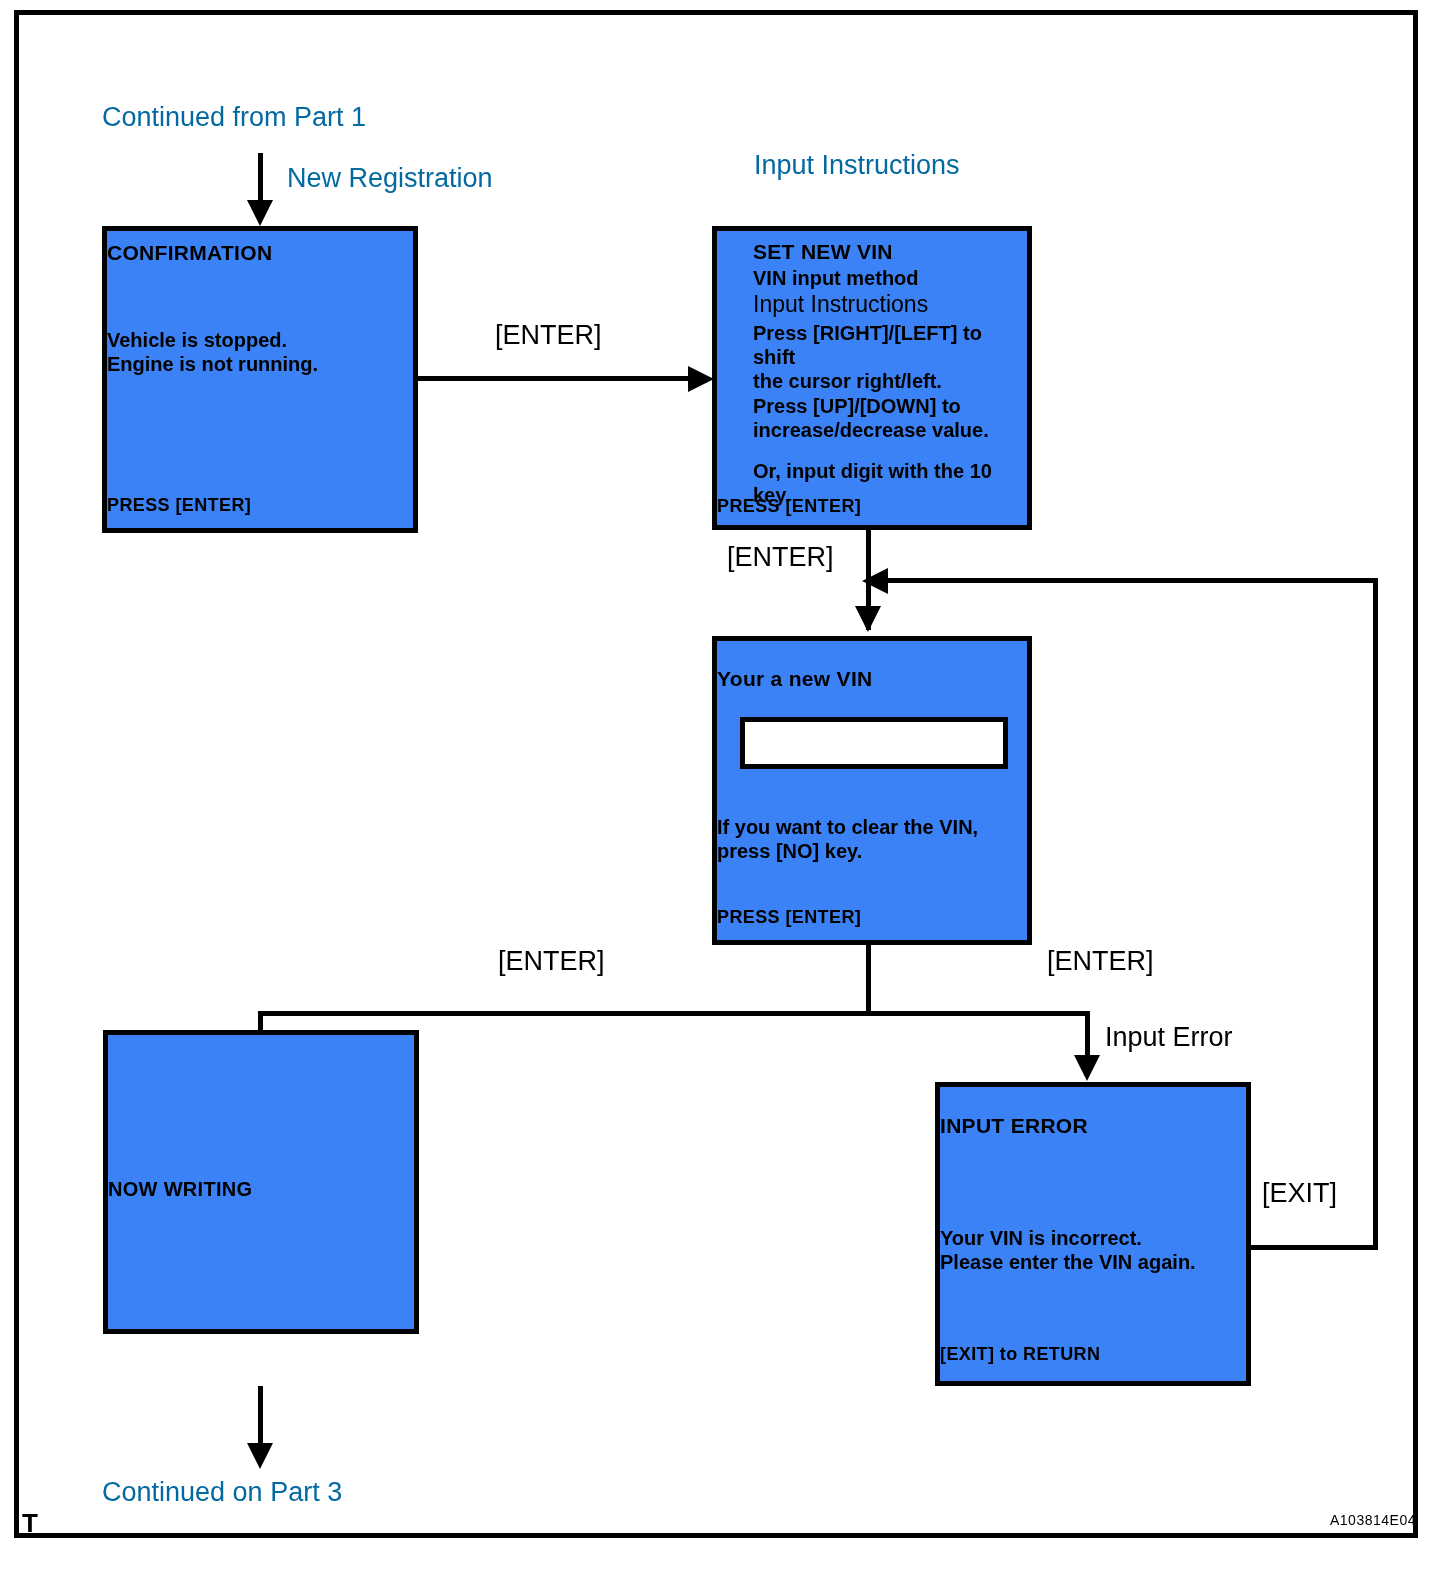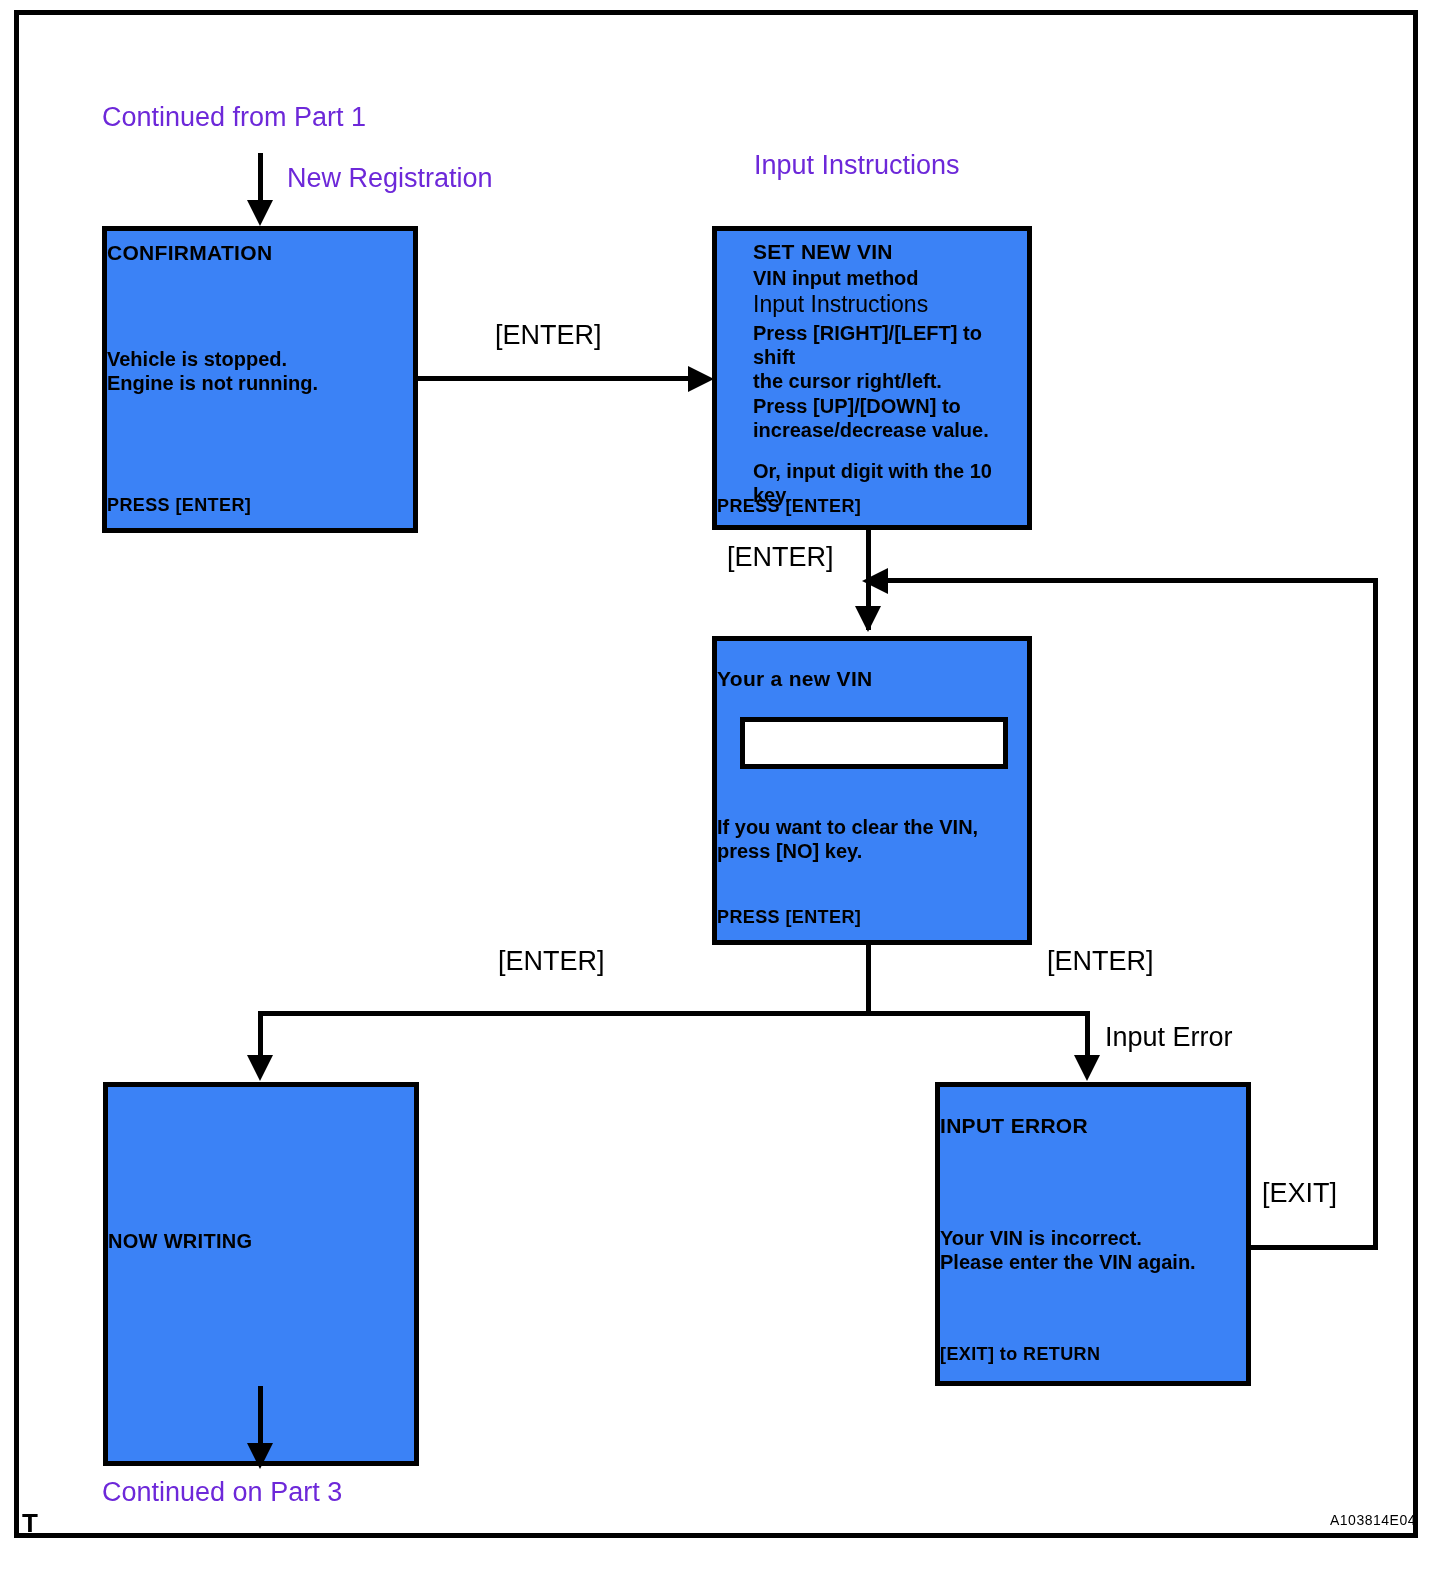--- a/index.html
+++ b/index.html
@@ -61,21 +61,21 @@
     font-size: 18px;
     letter-spacing: 0.4px;
   }
 
   
   .plain-label {
     position: absolute;
     font-size: 27px;
     font-weight: normal;
     white-space: nowrap;
-    color: #6d28d9;
+    color: #0369a1;
   }
   .corner-mark {
     position: absolute;
     font-size: 26px;
     font-weight: bold;
   }
   .code-label {
     position: absolute;
     font-size: 14px;
     font-weight: normal;
@@ -142,21 +142,21 @@
 
   <div class="plain-label" style="left:287px; top:163px;">New Registration</div>
 
   <div class="plain-label" style="left:754px; top:150px;">Input Instructions</div>
 
   <div class="vline" style="left:258px; top:153px; height:54px;"></div>
   <div class="arrow-down" style="left:247px; top:200px;"></div>
 
   <div class="screen-box" style="left:102px; top:226px; width:316px; height:307px;">
     <div class="scr-title" style="margin-top:10px;">CONFIRMATION</div>
-    <div class="scr-body" style="margin-top:82px;">Vehicle is stopped.</div>
+    <div class="scr-body" style="margin-top:63px;">Vehicle is stopped.</div>
     <div class="scr-body">Engine is not running.</div>
     <div class="scr-footer" style="bottom:12px;">PRESS [ENTER]</div>
   </div>
 
   <div class="hline" style="left:418px; top:376px; width:272px;"></div>
   <div class="arrow-right" style="left:688px; top:366px;"></div>
   <div class="edge-label" style="left:495px; top:320px;">[ENTER]</div>
 
   <div class="screen-box" style="left:712px; top:226px; width:320px; height:304px;padding-left:36px;">
     <div class="scr-title" style="margin-top:9px;">SET NEW VIN</div>
@@ -187,21 +187,21 @@
 
   <div class="vline" style="left:258px; top:1011px; height:48px;"></div>
   <div class="arrow-down" style="left:247px; top:1055px;"></div>
   <div class="edge-label" style="left:498px; top:946px;">[ENTER]</div>
 
   <div class="vline" style="left:1085px; top:1011px; height:48px;"></div>
   <div class="arrow-down" style="left:1074px; top:1055px;"></div>
   <div class="edge-label" style="left:1047px; top:946px;">[ENTER]</div>
   <div class="edge-label" style="left:1105px; top:1022px;">Input Error</div>
 
-  <div class="screen-box" style="left:103px; top:1082px; width:316px; height:384px;">
+  <div class="screen-box" style="left:103px; top:1030px; width:316px; height:304px;">
     <div class="scr-title" style="margin-top:143px; font-size:20px;">NOW WRITING</div>
   </div>
 
   <div class="vline" style="left:258px; top:1386px; height:67px;"></div>
   <div class="arrow-down" style="left:247px; top:1443px;"></div>
   <div class="plain-label" style="left:102px; top:1477px;">Continued on Part 3</div>
 
   <div class="screen-box" style="left:935px; top:1082px; width:316px; height:304px;">
     <div class="scr-title" style="margin-top:27px;">INPUT  ERROR</div>
     <div class="scr-body" style="margin-top:88px;">Your VIN is incorrect.</div>

